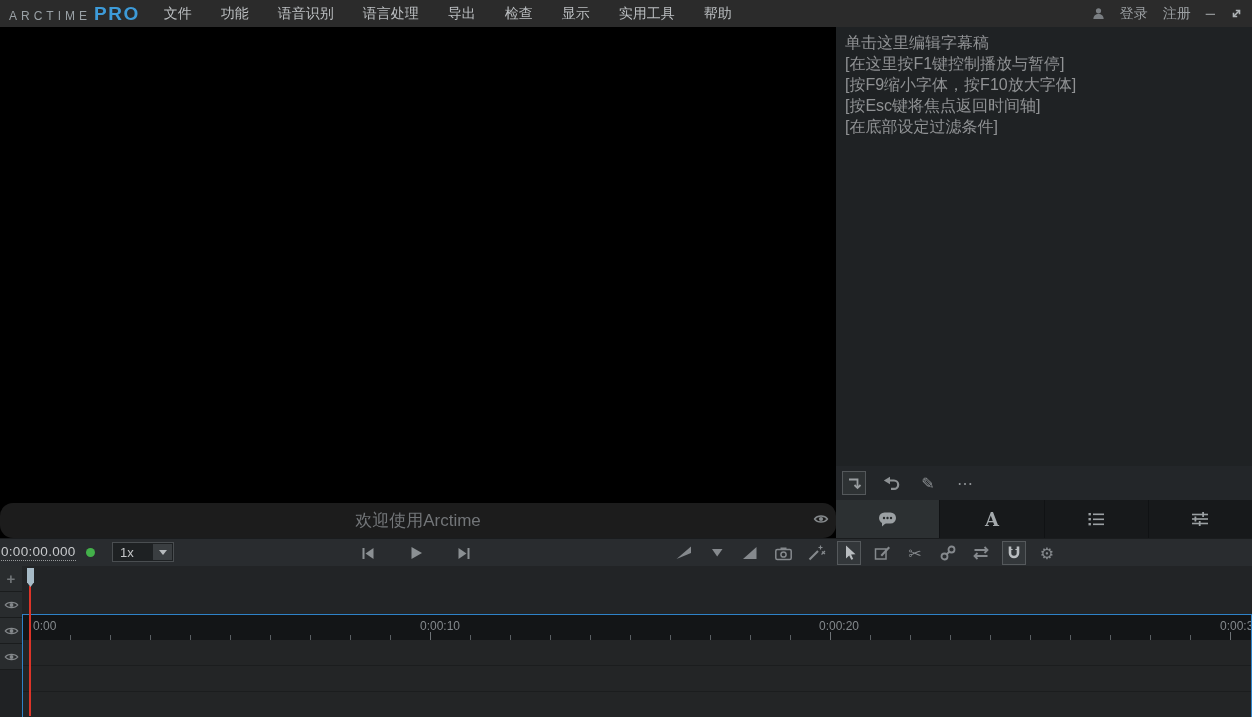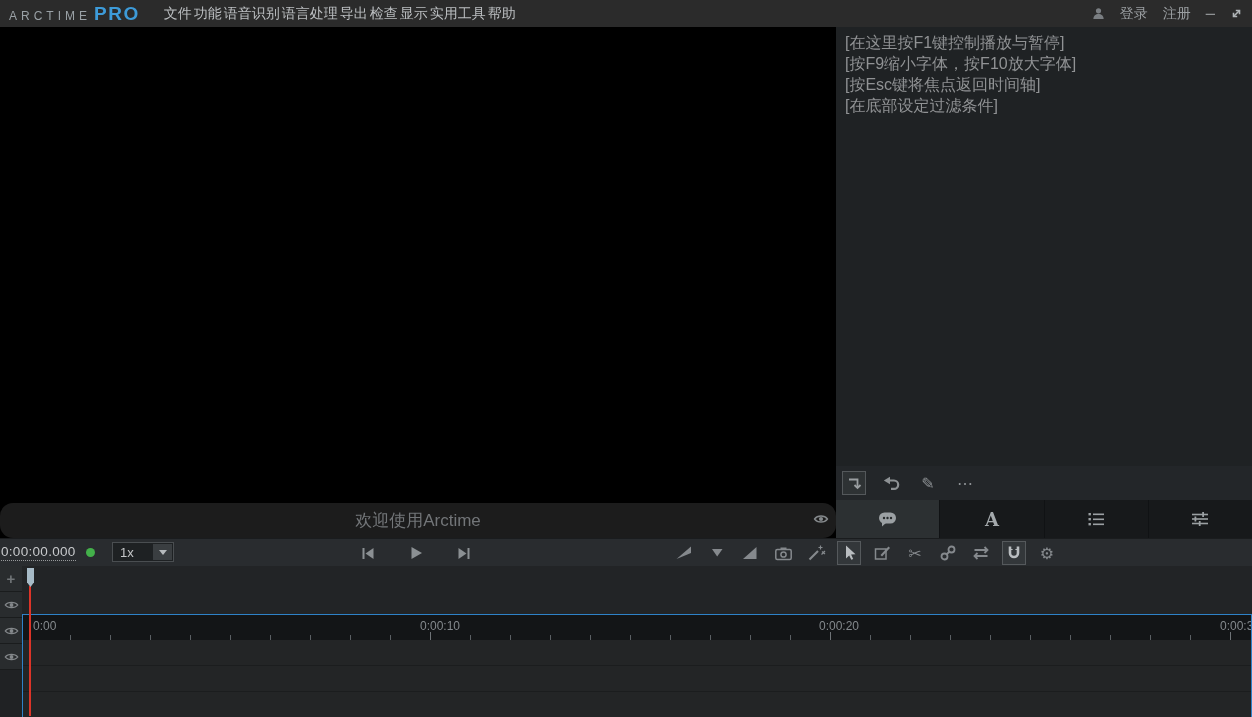--- a/index.html
+++ b/index.html
@@ -7,21 +7,21 @@
     width:1252px;height:717px;position:relative;overflow:hidden;
     background:#000;font-family:"Liberation Sans",sans-serif;
     -webkit-font-smoothing:antialiased;
   }
   
   .menubar{position:absolute;top:0;left:0;width:1252px;height:27px;background:#2b2b2b;
     display:flex;align-items:center;box-sizing:border-box;padding-left:9px;}
   .logo{display:flex;align-items:baseline;flex:0 0 auto;}
   .logo-main{color:#9aa1a6;font-size:12px;letter-spacing:4px;}
   .logo-pro{color:#3d9bd9;font-size:19px;font-weight:bold;letter-spacing:1.5px;margin-left:3px;}
-  .menus{display:flex;gap:2px;margin-left:24px;justify-content:flex-end;}
+  .menus{display:flex;gap:29px;margin-left:24px;justify-content:flex-end;}
   .menu-item{color:#bcbfc2;font-size:14px;white-space:nowrap;cursor:default;}
   .menubar-right{position:absolute;right:9px;top:0;height:27px;display:flex;align-items:center;gap:15px;}
   .mb-link{color:#9b9fa2;font-size:14px;}
   .win-glyph{color:#b0b4b7;font-size:13px;line-height:27px;}
   
   .video-area{position:absolute;top:27px;left:0;width:836px;height:476px;background:#000;}
   .video-status{position:absolute;top:503px;left:0;width:836px;height:35px;background:#1c1c1c;border-radius:13px;}
   .welcome-text{position:absolute;left:0;right:0;top:0;bottom:0;display:flex;align-items:center;
     justify-content:center;color:#727578;font-size:17px;}
   .status-eye{position:absolute;right:7px;top:10px;width:16px;height:14px;}
@@ -125,20 +125,21 @@
   <span class="status-eye">
     <svg width="16" height="12" viewBox="0 0 16 12">
         <path d="M1.5 6 C4.5 2, 11.5 2, 14.5 6 C11.5 10, 4.5 10, 1.5 6 Z" fill="none" stroke="#84888b" stroke-width="1.3"></path>
         <circle cx="8" cy="6" r="2.1" fill="#84888b"></circle>
       </svg>
   </span>
 </div>
 
 <div class="right-panel">
   <div class="editor-text">
+    <div>单击这里编辑字幕稿</div>
     <div>[在这里按F1键控制播放与暂停]</div>
     <div>[按F9缩小字体，按F10放大字体]</div>
     <div>[按Esc键将焦点返回时间轴]</div>
     <div>[在底部设定过滤条件]</div>
   </div>
   <div class="editor-toolbar">
     <span class="ed-btn boxed">
       <svg width="18" height="18" viewBox="0 0 18 18" fill="none" stroke="#9a9ea1" stroke-width="1.8">
           <path d="M4 5.5 H12.5 V13.5"></path>
           <path d="M9.5 11 L12.5 14 L15.5 11"></path>

